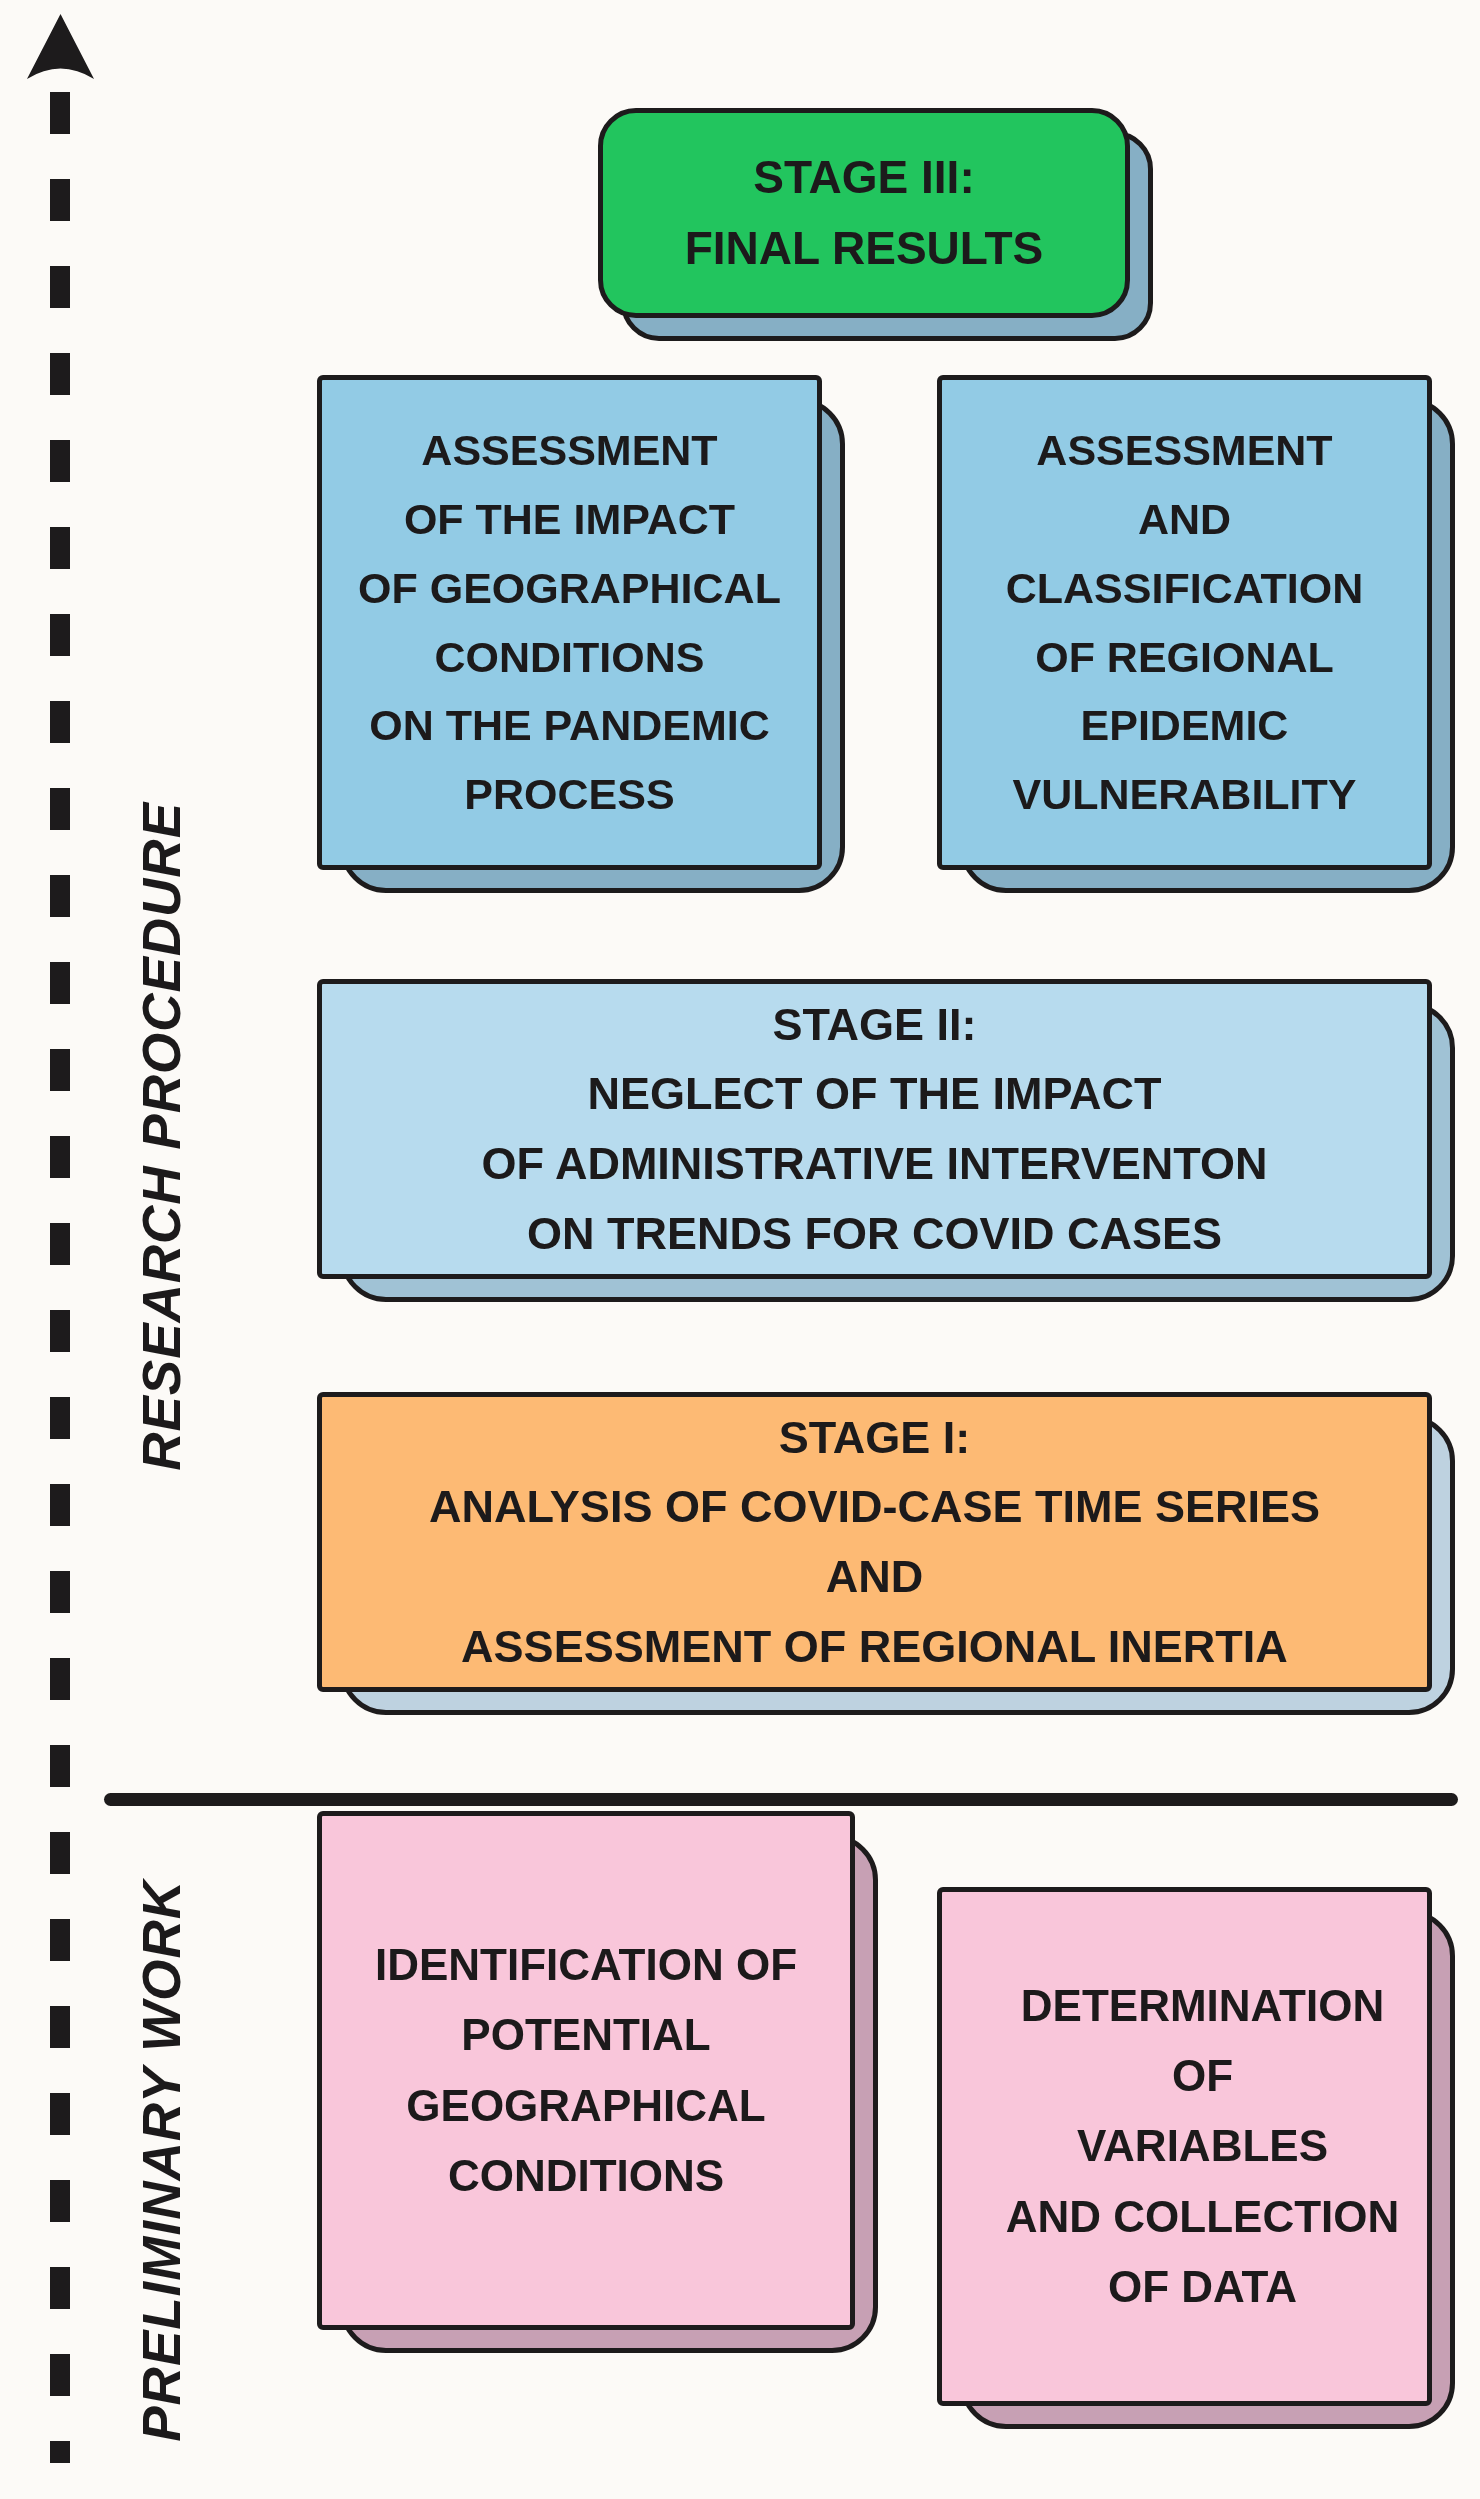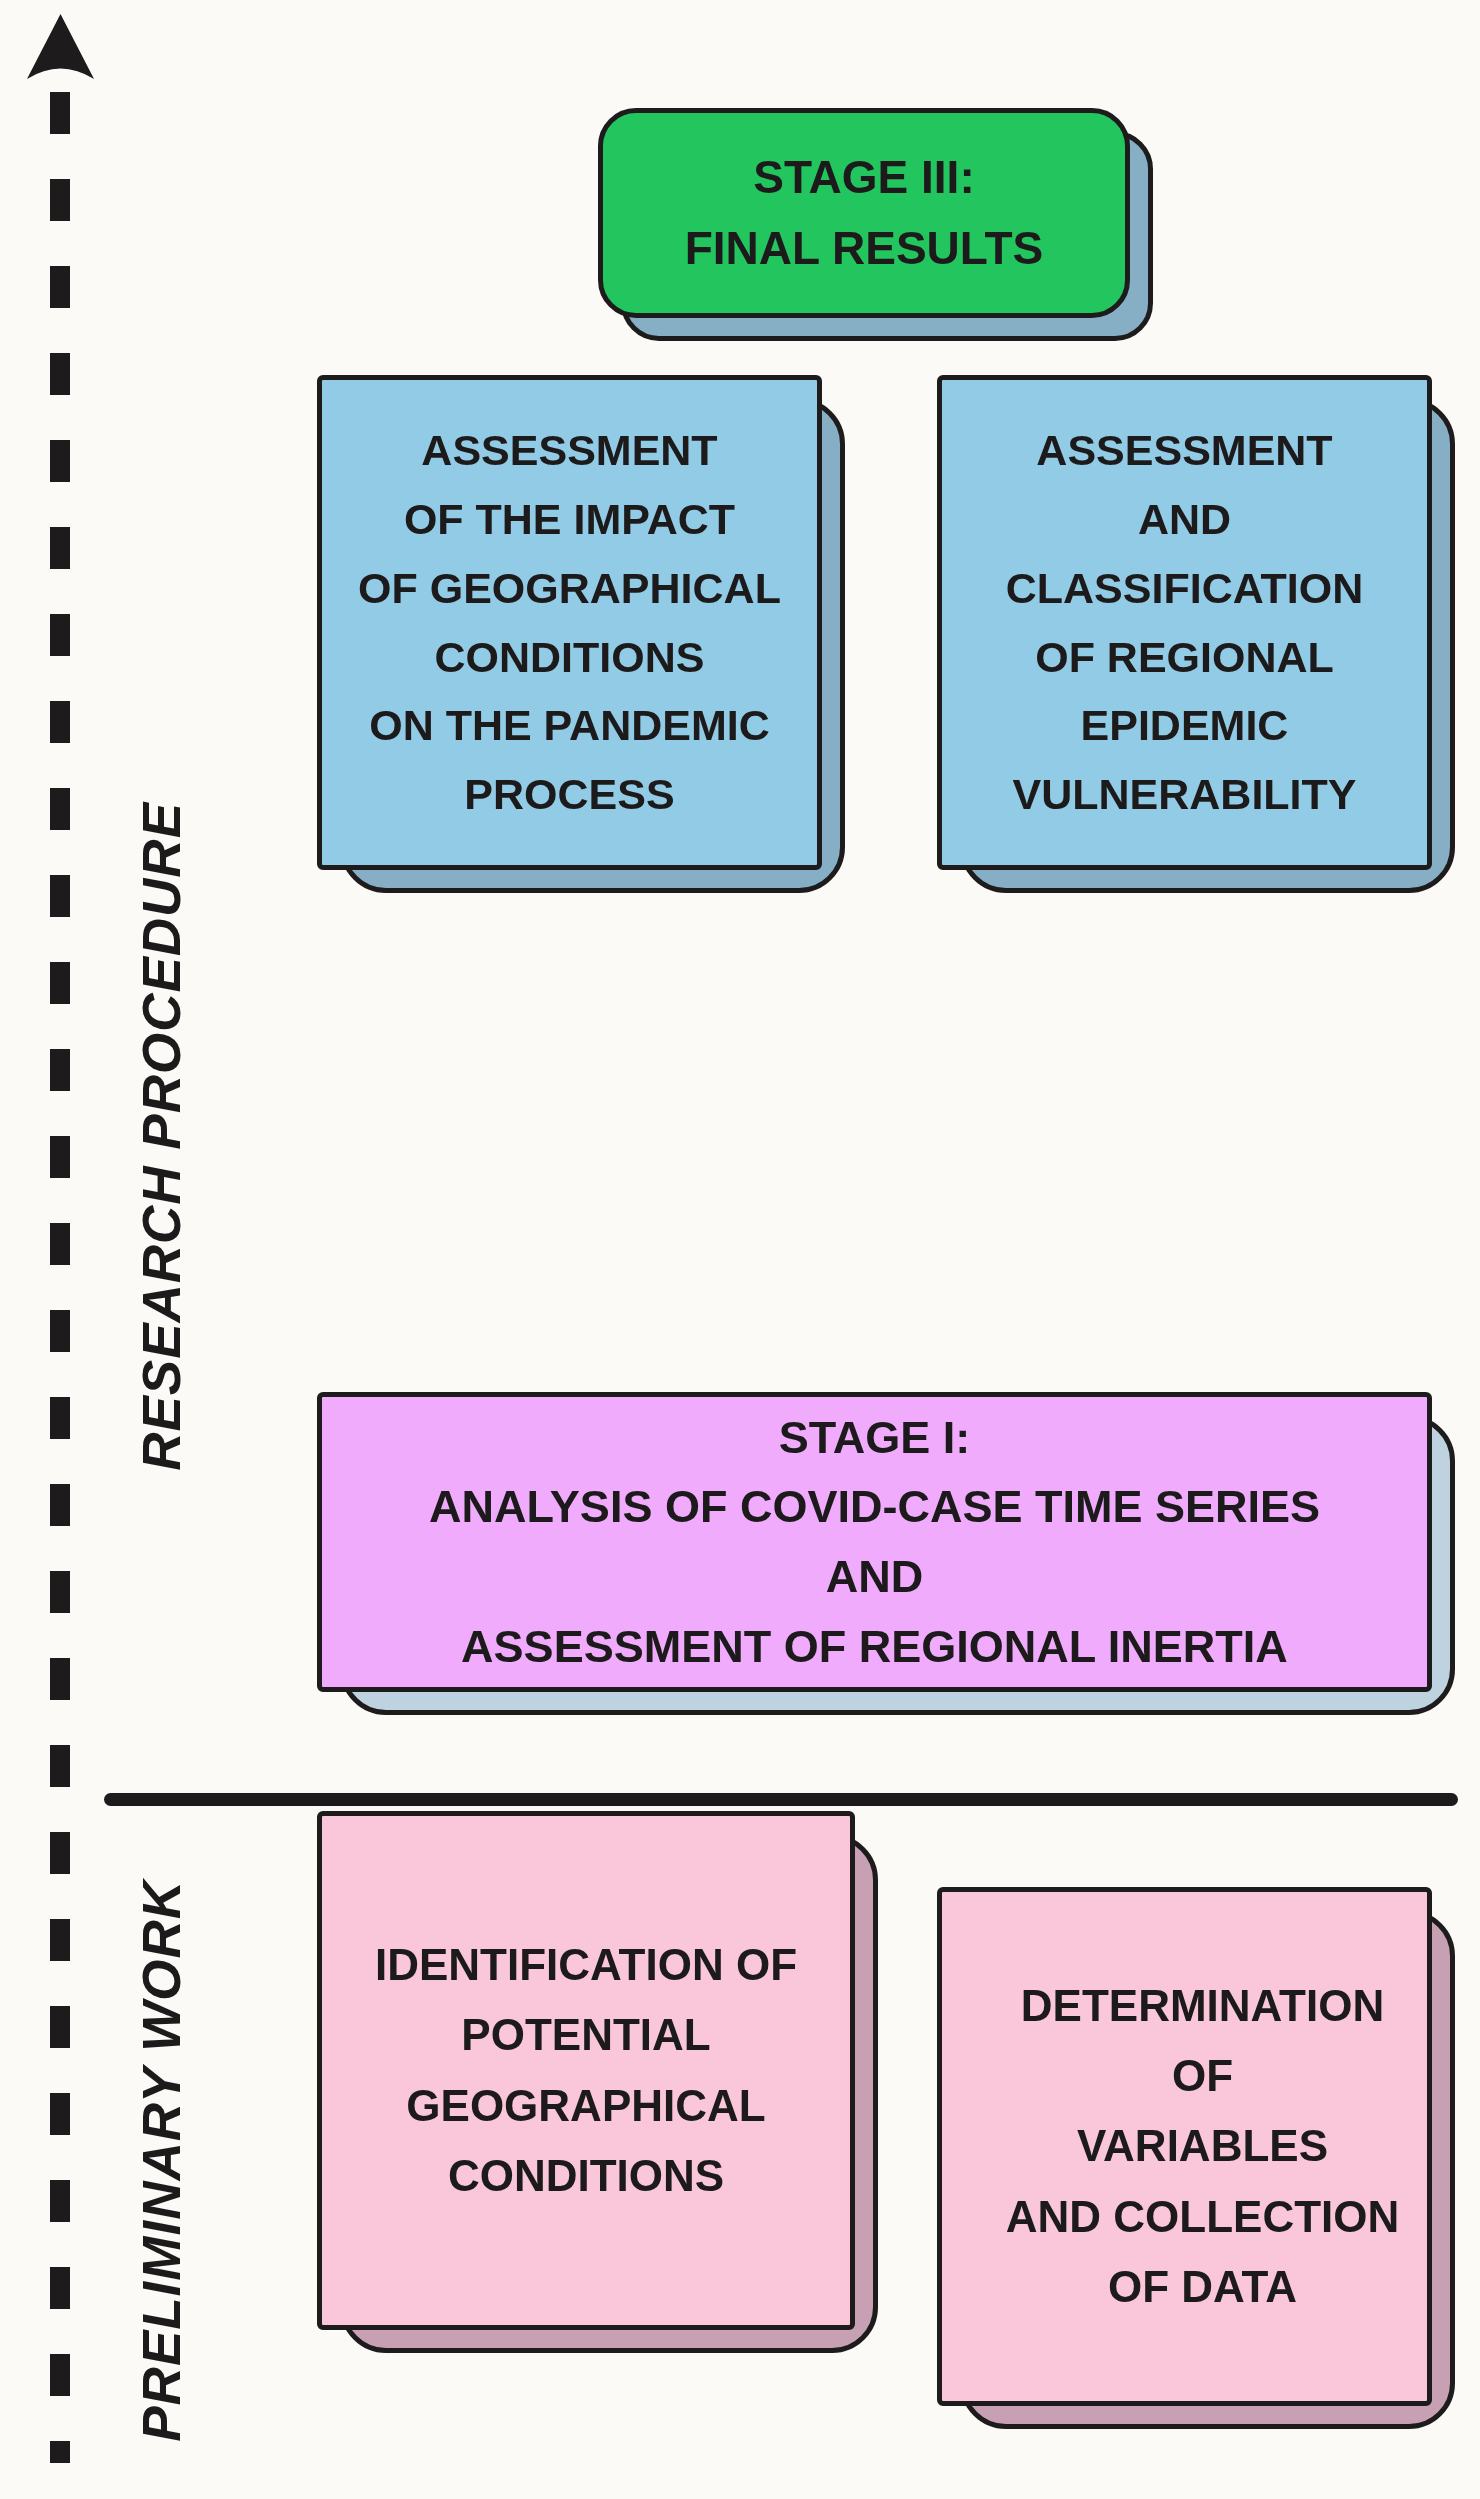--- a/index.html
+++ b/index.html
@@ -103,24 +103,33 @@
     <div class="front" style="background: rgb(146, 203, 229);">
       <span class="box-text assess-text">ASSESSMENT
 AND
 CLASSIFICATION
 OF REGIONAL
 EPIDEMIC
 VULNERABILITY</span>
     </div>
   </div>
 
+  <div class="stack" style="left:317px;top:979px;width:1115px;height:300px;">
+    <div class="back" style="background: rgb(160, 194, 213);"></div>
+    <div class="front" style="background: rgb(183, 219, 238);">
+      <span class="box-text wide-text">STAGE II:
+NEGLECT OF THE IMPACT
+OF ADMINISTRATIVE INTERVENTON
+ON TRENDS FOR COVID CASES</span>
+    </div>
+  </div>
 
   <div class="stack" style="left:317px;top:1392px;width:1115px;height:300px;">
     <div class="back" style="background: rgb(190, 210, 224);"></div>
-    <div class="front" style="background: #f0abfc;">
+    <div class="front" style="background: #fdba74;">
       <span class="box-text wide-text">STAGE I:
 ANALYSIS OF COVID-CASE TIME SERIES
 AND
 ASSESSMENT OF REGIONAL INERTIA</span>
     </div>
   </div>
 
   <div class="stack" style="left:317px;top:1811px;width:538px;height:519px;">
     <div class="back" style="background: rgb(199, 160, 180);"></div>
     <div class="front" style="background: rgb(249, 198, 218);">

